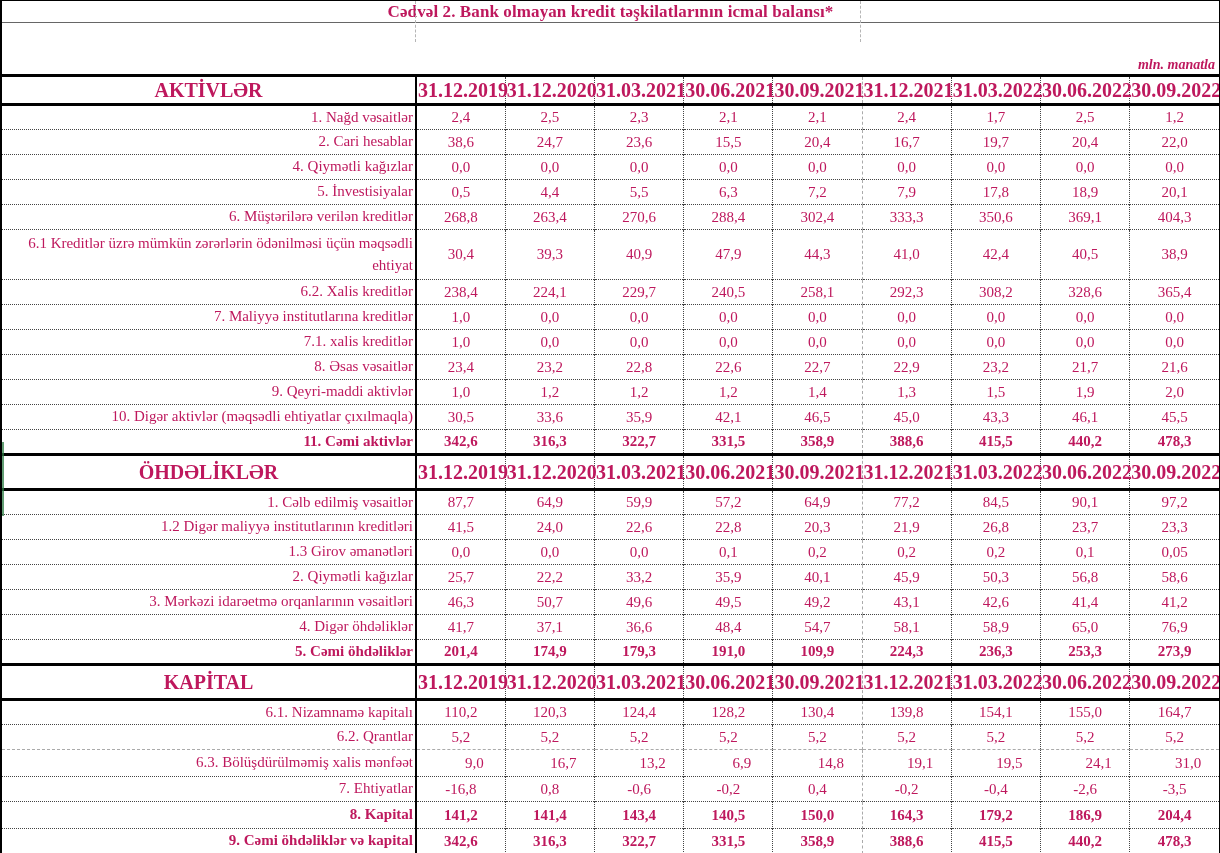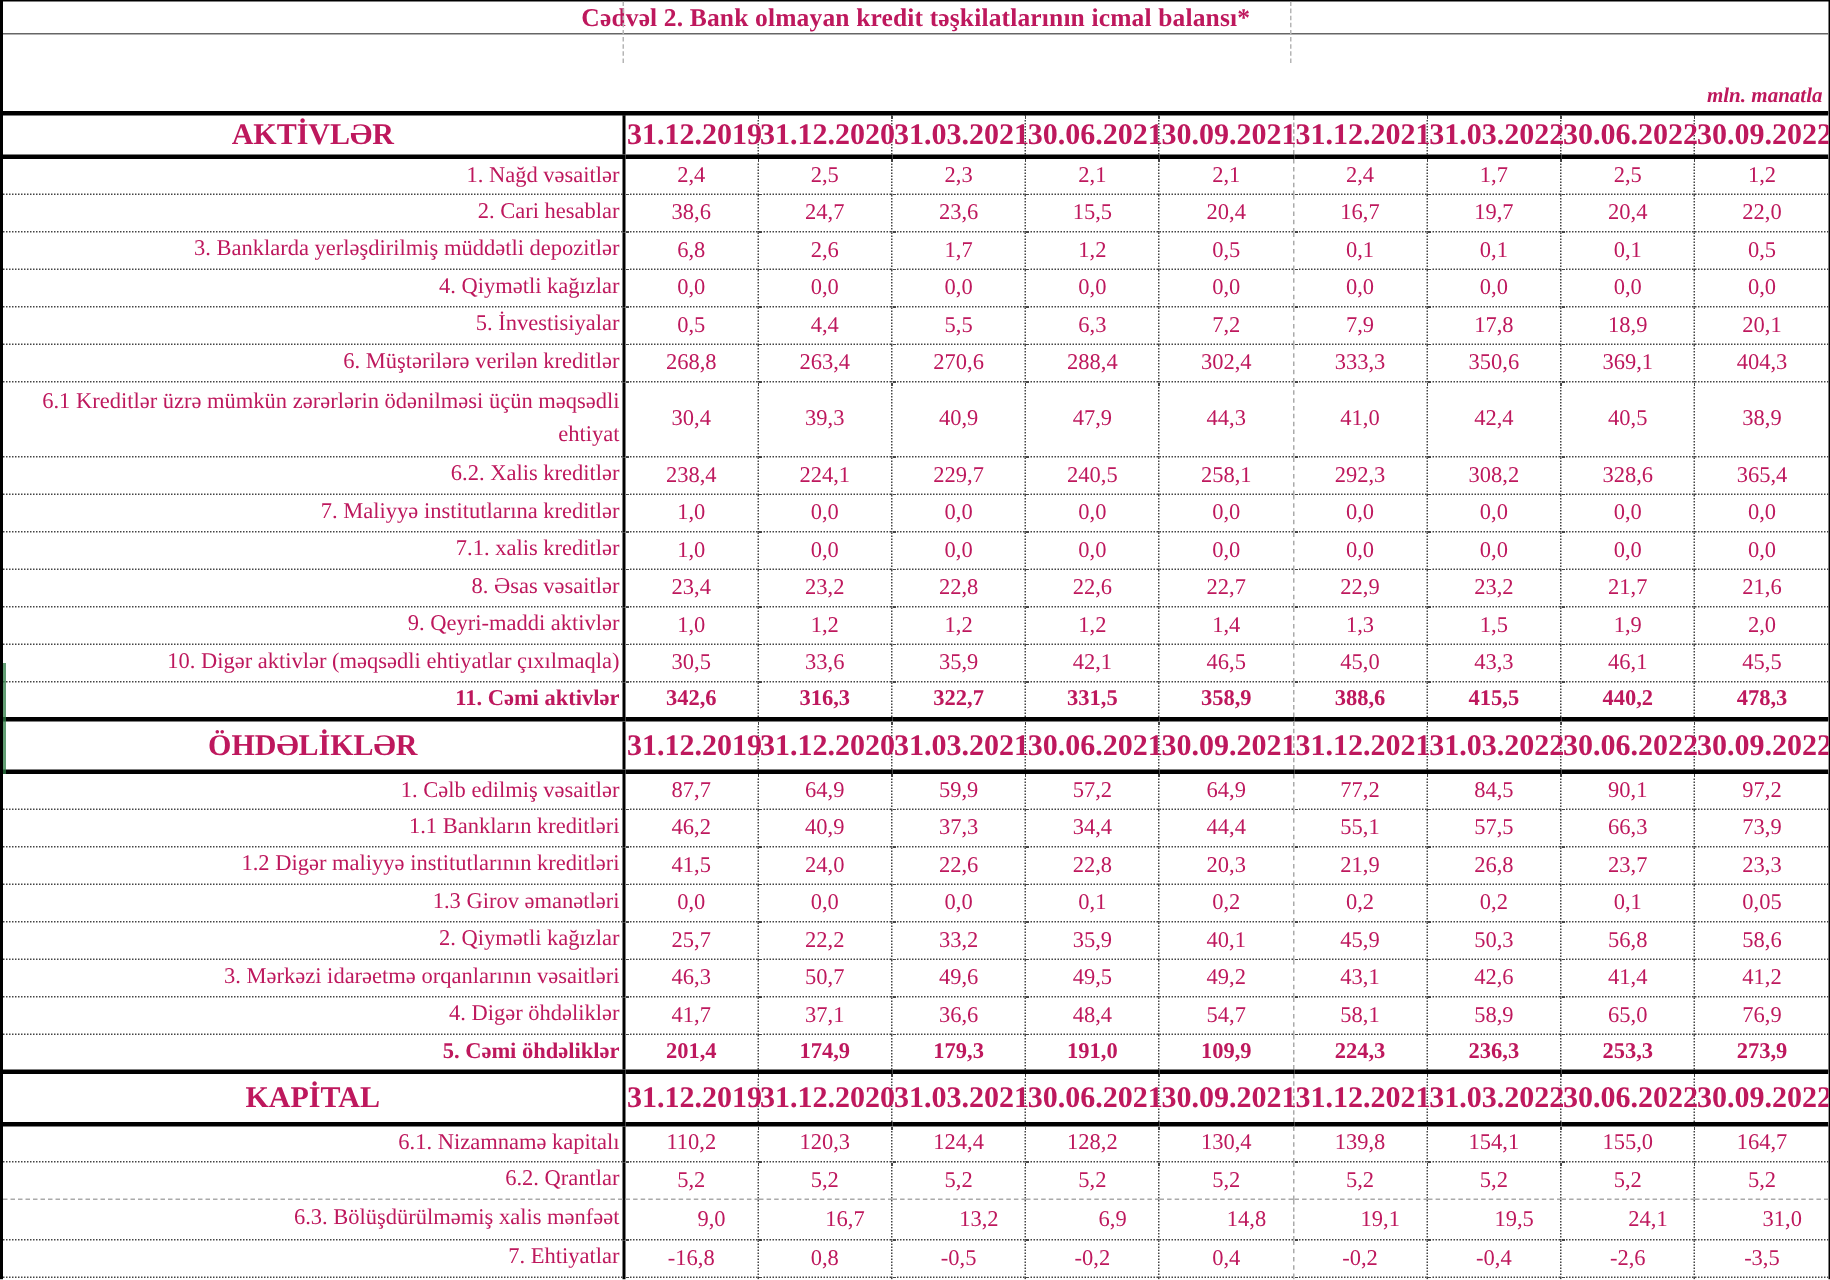--- a/index.html
+++ b/index.html
@@ -106,32 +106,20 @@
           <td class="val">24,7</td>
           <td class="val">23,6</td>
           <td class="val">15,5</td>
           <td class="val">20,4</td>
           <td class="val">16,7</td>
           <td class="val">19,7</td>
           <td class="val">20,4</td>
           <td class="val">22,0</td>
         </tr>
         <tr class="row">
-          <td class="lbl">3. Banklarda yerləşdirilmiş müddətli depozitlər</td>
-          <td class="val">6,8</td>
-          <td class="val">2,6</td>
-          <td class="val">1,7</td>
-          <td class="val">1,2</td>
-          <td class="val">0,5</td>
-          <td class="val">0,1</td>
-          <td class="val">0,1</td>
-          <td class="val">0,1</td>
-          <td class="val">0,5</td>
-        </tr>
-        <tr class="row">
           <td class="lbl">4. Qiymətli kağızlar</td>
           <td class="val">0,0</td>
           <td class="val">0,0</td>
           <td class="val">0,0</td>
           <td class="val">0,0</td>
           <td class="val">0,0</td>
           <td class="val">0,0</td>
           <td class="val">0,0</td>
           <td class="val">0,0</td>
           <td class="val">0,0</td>
@@ -274,32 +262,20 @@
           <td class="val">64,9</td>
           <td class="val">59,9</td>
           <td class="val">57,2</td>
           <td class="val">64,9</td>
           <td class="val">77,2</td>
           <td class="val">84,5</td>
           <td class="val">90,1</td>
           <td class="val">97,2</td>
         </tr>
         <tr class="row">
-          <td class="lbl">1.1 Bankların kreditləri</td>
-          <td class="val">46,2</td>
-          <td class="val">40,9</td>
-          <td class="val">37,3</td>
-          <td class="val">34,4</td>
-          <td class="val">44,4</td>
-          <td class="val">55,1</td>
-          <td class="val">57,5</td>
-          <td class="val">66,3</td>
-          <td class="val">73,9</td>
-        </tr>
-        <tr class="row">
           <td class="lbl">1.2 Digər maliyyə institutlarının kreditləri</td>
           <td class="val">41,5</td>
           <td class="val">24,0</td>
           <td class="val">22,6</td>
           <td class="val">22,8</td>
           <td class="val">20,3</td>
           <td class="val">21,9</td>
           <td class="val">26,8</td>
           <td class="val">23,7</td>
           <td class="val">23,3</td>
@@ -409,21 +385,21 @@
           <td class="val">14,8</td>
           <td class="val">19,1</td>
           <td class="val">19,5</td>
           <td class="val">24,1</td>
           <td class="val">31,0</td>
         </tr>
         <tr class="row">
           <td class="lbl">7. Ehtiyatlar</td>
           <td class="val">-16,8</td>
           <td class="val">0,8</td>
-          <td class="val">-0,5</td>
+          <td class="val">-0,6</td>
           <td class="val">-0,2</td>
           <td class="val">0,4</td>
           <td class="val">-0,2</td>
           <td class="val">-0,4</td>
           <td class="val">-2,6</td>
           <td class="val">-3,5</td>
         </tr>
         <tr class="row bold thick">
           <td class="lbl">8. Kapital</td>
           <td class="val">141,2</td>

